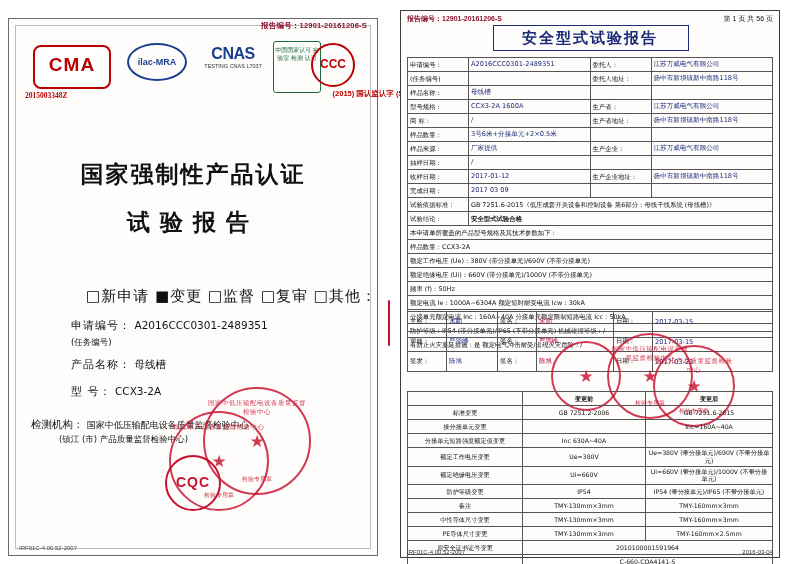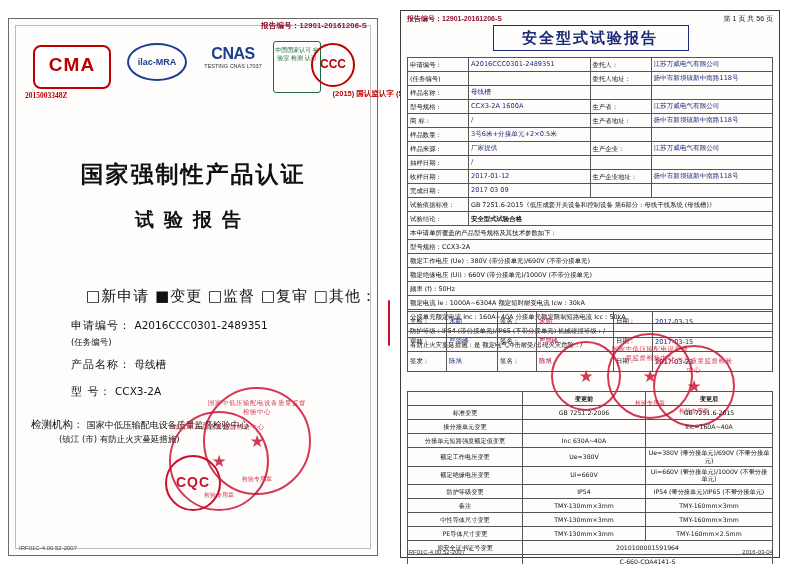--- a/index.html
+++ b/index.html
@@ -20,21 +20,21 @@
   .ilac-ring{width:56px;height:34px;border:2px solid #1b3f8f;border-radius:50%;color:#1b3f8f;font-size:9px;font-weight:bold;line-height:34px;}
   .cnas{left:170px;top:4px;width:80px;}
   .cnas-txt{font-size:16px;font-weight:bold;color:#1b3f8f;letter-spacing:-.5px;}
   .cnas-sub{font-size:5.5px;color:#333;line-height:1.25;}
   .perm{left:250px;top:0px;width:46px;height:46px;border:1.5px solid #1b6b3f;border-radius:3px;color:#1b6b3f;font-size:6px;line-height:1.35;padding-top:4px;}
   .ccc{right:6px;top:2px;width:48px;height:44px;}
   .ccc-ring{width:40px;height:40px;border:2.5px solid #b00;border-radius:50%;color:#b00;font-size:12px;font-weight:bold;line-height:38px;margin:0 auto;}
   .ccc-no{position:absolute;left:-62px;top:46px;width:176px;font-size:7.5px;color:#b00;font-weight:bold;text-align:right;}
 
   .title-cn{position:absolute;left:0;right:0;top:140px;text-align:center;font-family:"DejaVu Sans",sans-serif;font-size:23px;font-weight:bold;letter-spacing:2px;color:#111;}
-  .title-cn2{position:absolute;left:0;right:0;top:188px;text-align:center;font-family:"DejaVu Sans",sans-serif;font-size:19px;font-weight:bold;letter-spacing:10px;color:#111;}
+  .title-cn2{position:absolute;left:0;right:0;top:188px;text-align:center;font-family:"DejaVu Sans",sans-serif;font-size:23px;font-weight:bold;letter-spacing:10px;color:#111;}
 
   .checkrow{position:absolute;left:0;right:0;top:268px;text-align:right;font-size:15px;letter-spacing:1px;font-family:"DejaVu Sans",sans-serif;}
 
   .fields{position:absolute;left:62px;top:300px;width:300px;font-family:"DejaVu Sans",sans-serif;font-size:11px;line-height:1.25;}
   .fields .f{margin-bottom:13px;white-space:nowrap;}
   .fields .lab{letter-spacing:1px;}
   .fields .val{font-size:10.5px;}
   .subnote{font-size:8.5px;margin-top:-9px;margin-bottom:11px;}
 
   .org{position:absolute;left:22px;top:398px;width:330px;font-family:"DejaVu Sans",sans-serif;font-size:10.5px;line-height:1.5;}
@@ -144,21 +144,21 @@
       </div>
       <div class="f">
         <span class="lab">型    号：</span>
         <span class="val">CCX3-2A</span>
       </div>
     </div>
 
     <div class="org">
       <span class="lab">检测机构：</span>
       <span class="orgname">国家中低压输配电设备质量监督检验中心</span>
-      <div class="orgname2">(镇江 (市) 有防止火灾蔓延措施)</div>
+      <div class="orgname2">(镇江 (市) 产品质量监督检验中心)</div>
     </div>
 
     <div class="seal seal-left1">
       <div class="seal-arc">国家中低压输配电设备质量监督检验中心</div>
       <div class="seal-star">★</div>
       <div class="seal-bot">检验专用章</div>
     </div>
     <div class="seal seal-left2">
       <div class="seal-arc">镇江市产品质量监督检验中心</div>
       <div class="seal-star">★</div>
@@ -253,21 +253,21 @@
         <td colspan="3">GB 7251.6-2015《低压成套开关设备和控制设备 第6部分：母线干线系统 (母线槽)》</td>
       </tr>
       <tr>
         <td class="lblc">试验结论：</td>
         <td colspan="3" class="b">安全型式试验合格</td>
       </tr>
       <tr>
         <td colspan="4">本申请单所覆盖的产品型号规格及其技术参数如下：</td>
       </tr>
       <tr>
-            <td colspan="4">型号规格：CCX3-2A</td>
+            <td colspan="4">样品数量：CCX3-2A</td>
           </tr>
       <tr>
             <td colspan="4">额定工作电压 (Ue)：380V (带分接单元)/690V (不带分接单元)</td>
           </tr>
       <tr>
             <td colspan="4">额定绝缘电压 (Ui)：660V (带分接单元)/1000V (不带分接单元)</td>
           </tr>
       <tr>
             <td colspan="4">频率 (f)：50Hz</td>
           </tr>

